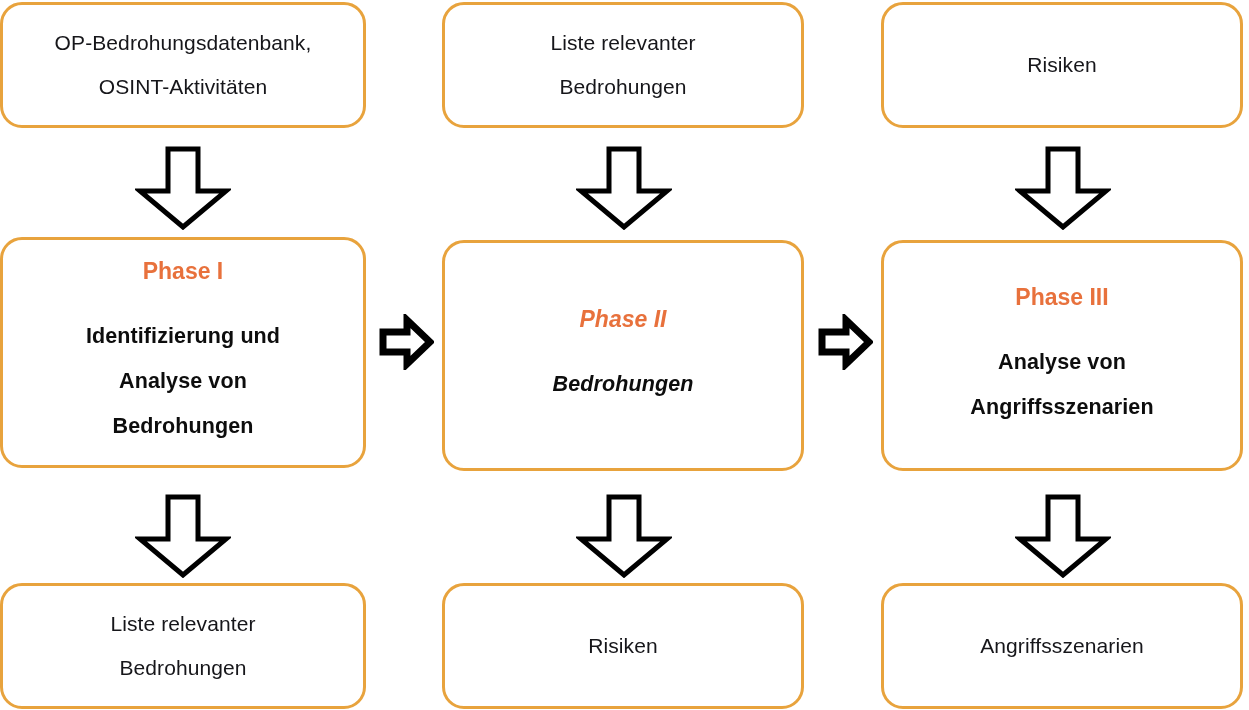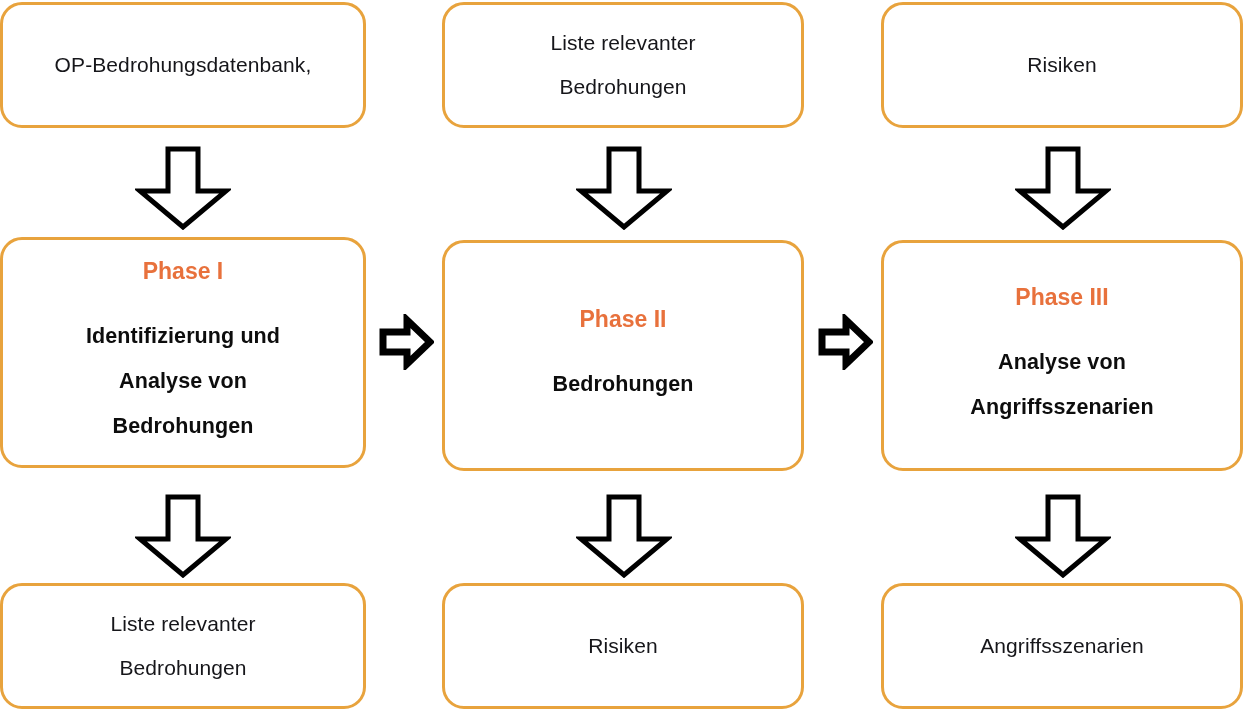--- a/index.html
+++ b/index.html
@@ -78,20 +78,21 @@
     stroke-width: 7;
   }
 </style>
 </head>
 <body>
 
 <div id="canvas">
 
   <div class="rbox" style="left:0px; top:2px; width:366px; height:126px;">
     <span class="line">OP-Bedrohungsdatenbank,</span>
+    <span class="line">OSINT-Aktivitäten</span>
   </div>
 
   <div class="rbox" style="left:442px; top:2px; width:362px; height:126px;">
     <span class="line">Liste relevanter</span>
     <span class="line">Bedrohungen</span>
   </div>
 
   <div class="rbox" style="left:881px; top:2px; width:362px; height:126px;">
     <span class="line">Risiken</span>
   </div>
@@ -116,21 +117,21 @@
 
   <div class="rbox" style="left:0px; top:237px; width:366px; height:231px;">
     <span class="phase-title">Phase I</span>
     <div class="phase-body">
       <span class="line">Identifizierung und</span>
       <span class="line">Analyse von</span>
       <span class="line">Bedrohungen</span>
     </div>
   </div>
 
-  <div class="rbox" style="left:442px; top:240px; width:362px; height:231px;">
+  <div class="rbox" style="left:442px; top:240px; width:362px; height:231px;font-style:italic;">
     <span class="phase-title">Phase II</span>
     <div class="phase-body">
       <span class="line">Bedrohungen</span>
     </div>
   </div>
 
   <div class="rbox" style="left:881px; top:240px; width:362px; height:231px;">
     <span class="phase-title">Phase III</span>
     <div class="phase-body">
       <span class="line">Analyse von</span>

